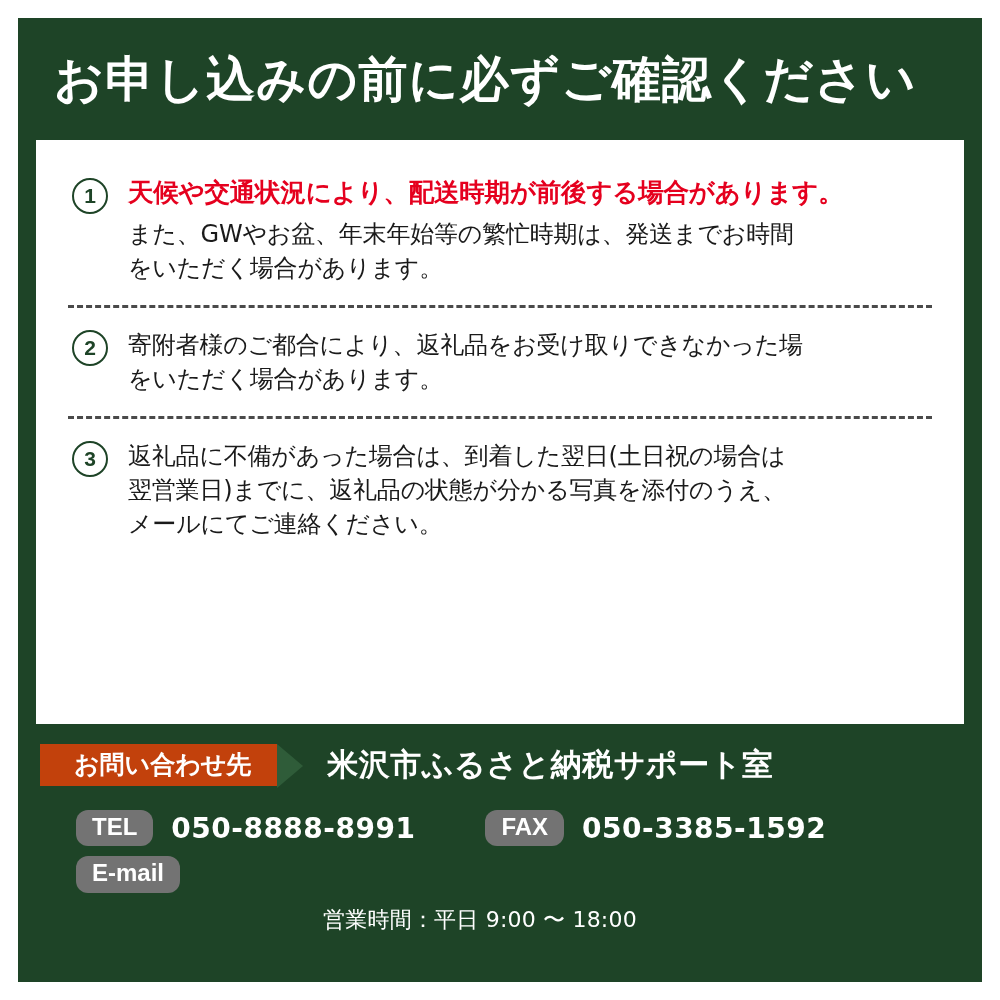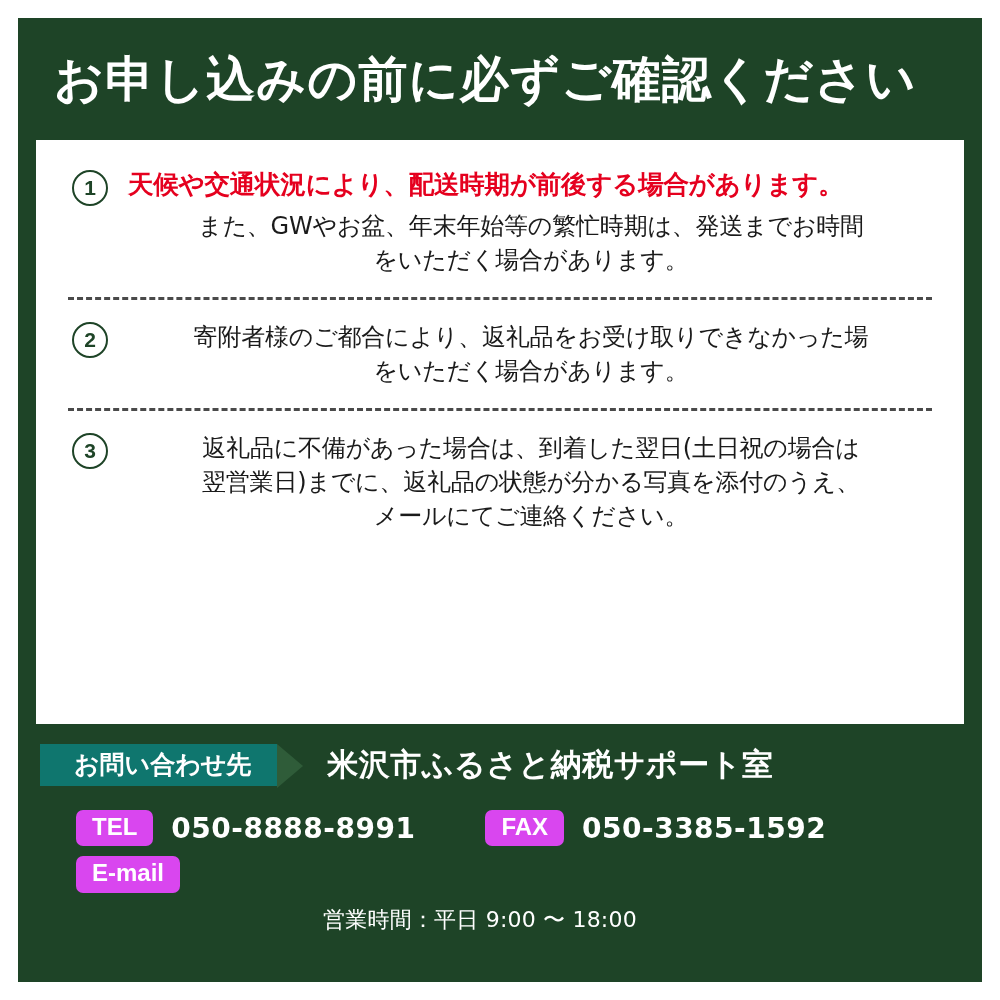--- a/index.html
+++ b/index.html
@@ -78,29 +78,30 @@
     box-sizing: border-box;
     font-family: "Liberation Sans", sans-serif;
   }
   .note-head {
     color: #e5001e;
     font-size: 25.5px;
     font-weight: bold;
     line-height: 1.28;
     letter-spacing: -0.2px;
     white-space: nowrap;
+    margin-top: 8px;
   }
   .note-body {
     color: #1a1a1a;
     font-size: 24px;
     line-height: 1.42;
     margin-top: 8px;
     letter-spacing: -0.2px;
   }
-  .note-body div { white-space: nowrap; text-align: center; }
+  .note-body div { white-space: nowrap; }
   .divider {
     height: 0;
     border-top: 3px dashed #2b2b2b;
     margin: 20px 2px 20px 2px;
     opacity: 0.85;
   }
   
   .contact {
     flex: 1 1 auto;
     position: relative;
@@ -110,21 +111,21 @@
   }
   .contact-top {
     position: relative;
     height: 62px;
     display: flex;
     align-items: center;
     margin-top: 10px;
   }
   .contact-label {
     position: relative;
-    background: #0f766e;
+    background: #c2410c;
     color: #ffffff;
     font-size: 25px;
     font-weight: bold;
     padding: 7px 26px 7px 34px;
     margin-left: 22px;
     line-height: 1.1;
     white-space: nowrap;
   }
   .contact-label::after {
     content: "";
@@ -148,26 +149,26 @@
   .contact-rows {
     margin: 14px 0 0 0;
     padding-left: 58px;
   }
   .crow {
     display: flex;
     align-items: center;
     margin-bottom: 10px;
   }
   .tag {
-    background: #d946ef;
+    background: #737373;
     color: #ffffff;
     font-size: 24px;
     font-weight: bold;
     padding: 4px 16px 6px 16px;
-    border-radius: 7px;
+    border-radius: 12px;
     line-height: 1.1;
     white-space: nowrap;
     font-family: "Liberation Sans", sans-serif;
   }
   .cvalue {
     font-size: 28px;
     font-weight: bold;
     margin-left: 18px;
     white-space: nowrap;
     font-family: "DejaVu Sans", sans-serif;

